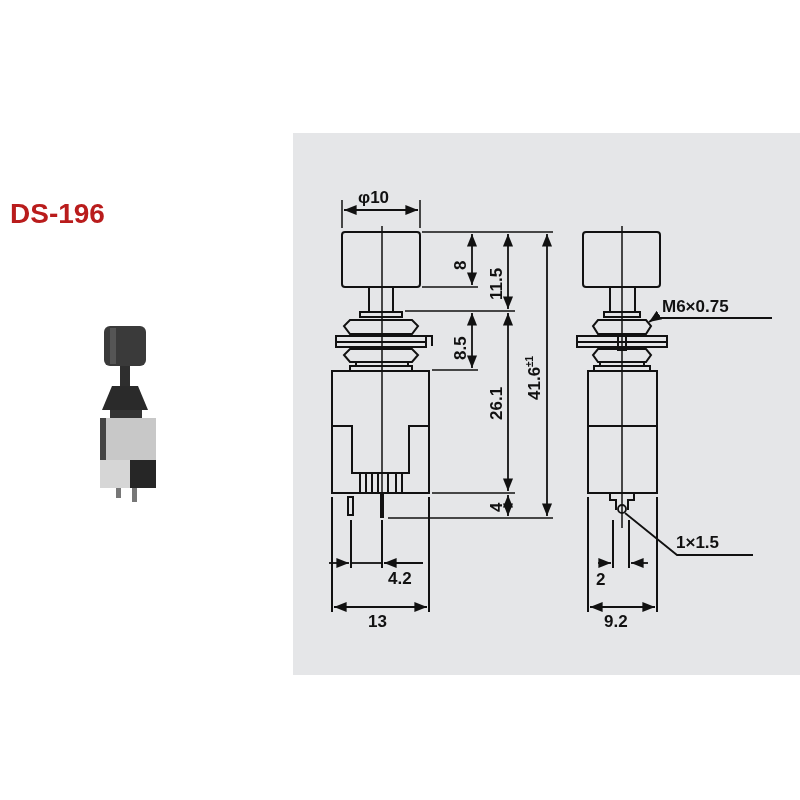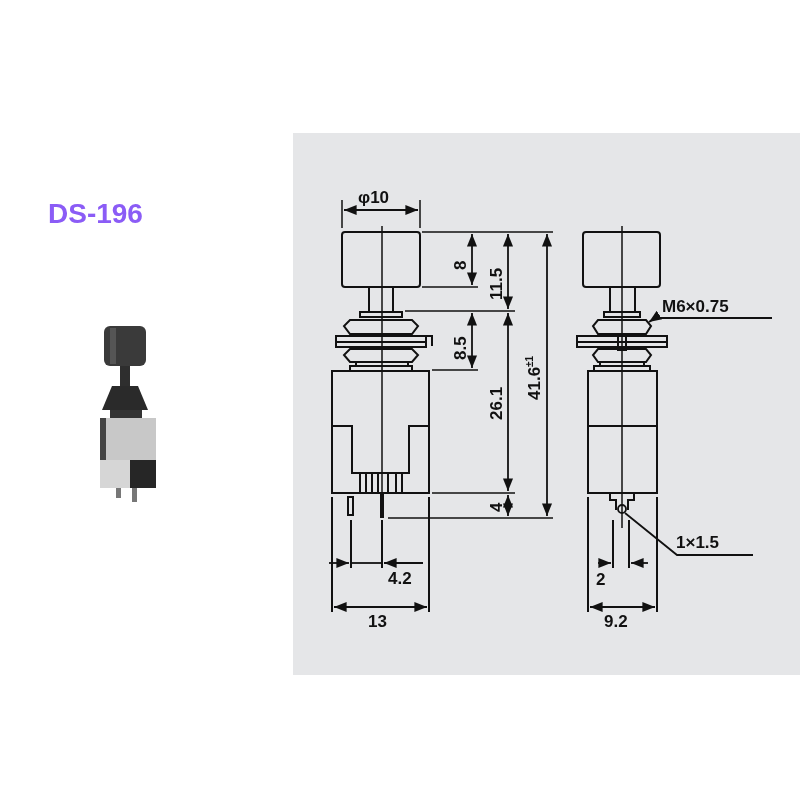--- a/index.html
+++ b/index.html
@@ -1,17 +1,17 @@
 <!DOCTYPE html>
 <html><head>
   <meta charset="utf-8">
   <style>
     html, body { margin: 0; padding: 0; background: #ffffff; }
     body { width: 800px; height: 800px; position: relative; overflow: hidden; font-family: "Liberation Sans", sans-serif; }
-    .model-title { position: absolute; left: 10px; top: 198px; font-size: 28px; font-weight: bold; color: #8b5cf6; font-family: "Liberation Sans", sans-serif; letter-spacing: 0px; margin-left: 38px; }
+    .model-title { position: absolute; left: 10px; top: 198px; font-size: 28px; font-weight: bold; color: #b91c1c; font-family: "Liberation Sans", sans-serif; letter-spacing: 0px; }
     .photo { position: absolute; left: 90px; top: 318px; width: 80px; height: 190px; }
     .panel { position: absolute; left: 293px; top: 133px; width: 507px; height: 542px; background: #e5e6e8; }
     .drawing { position: absolute; left: 0; top: 0; width: 800px; height: 800px; }
     .dim-text { font-family: "Liberation Sans", sans-serif; font-weight: bold; fill: #111; }
   </style>
 </head>
 <body>
 
 <div class="model-title">DS-196</div>
 

